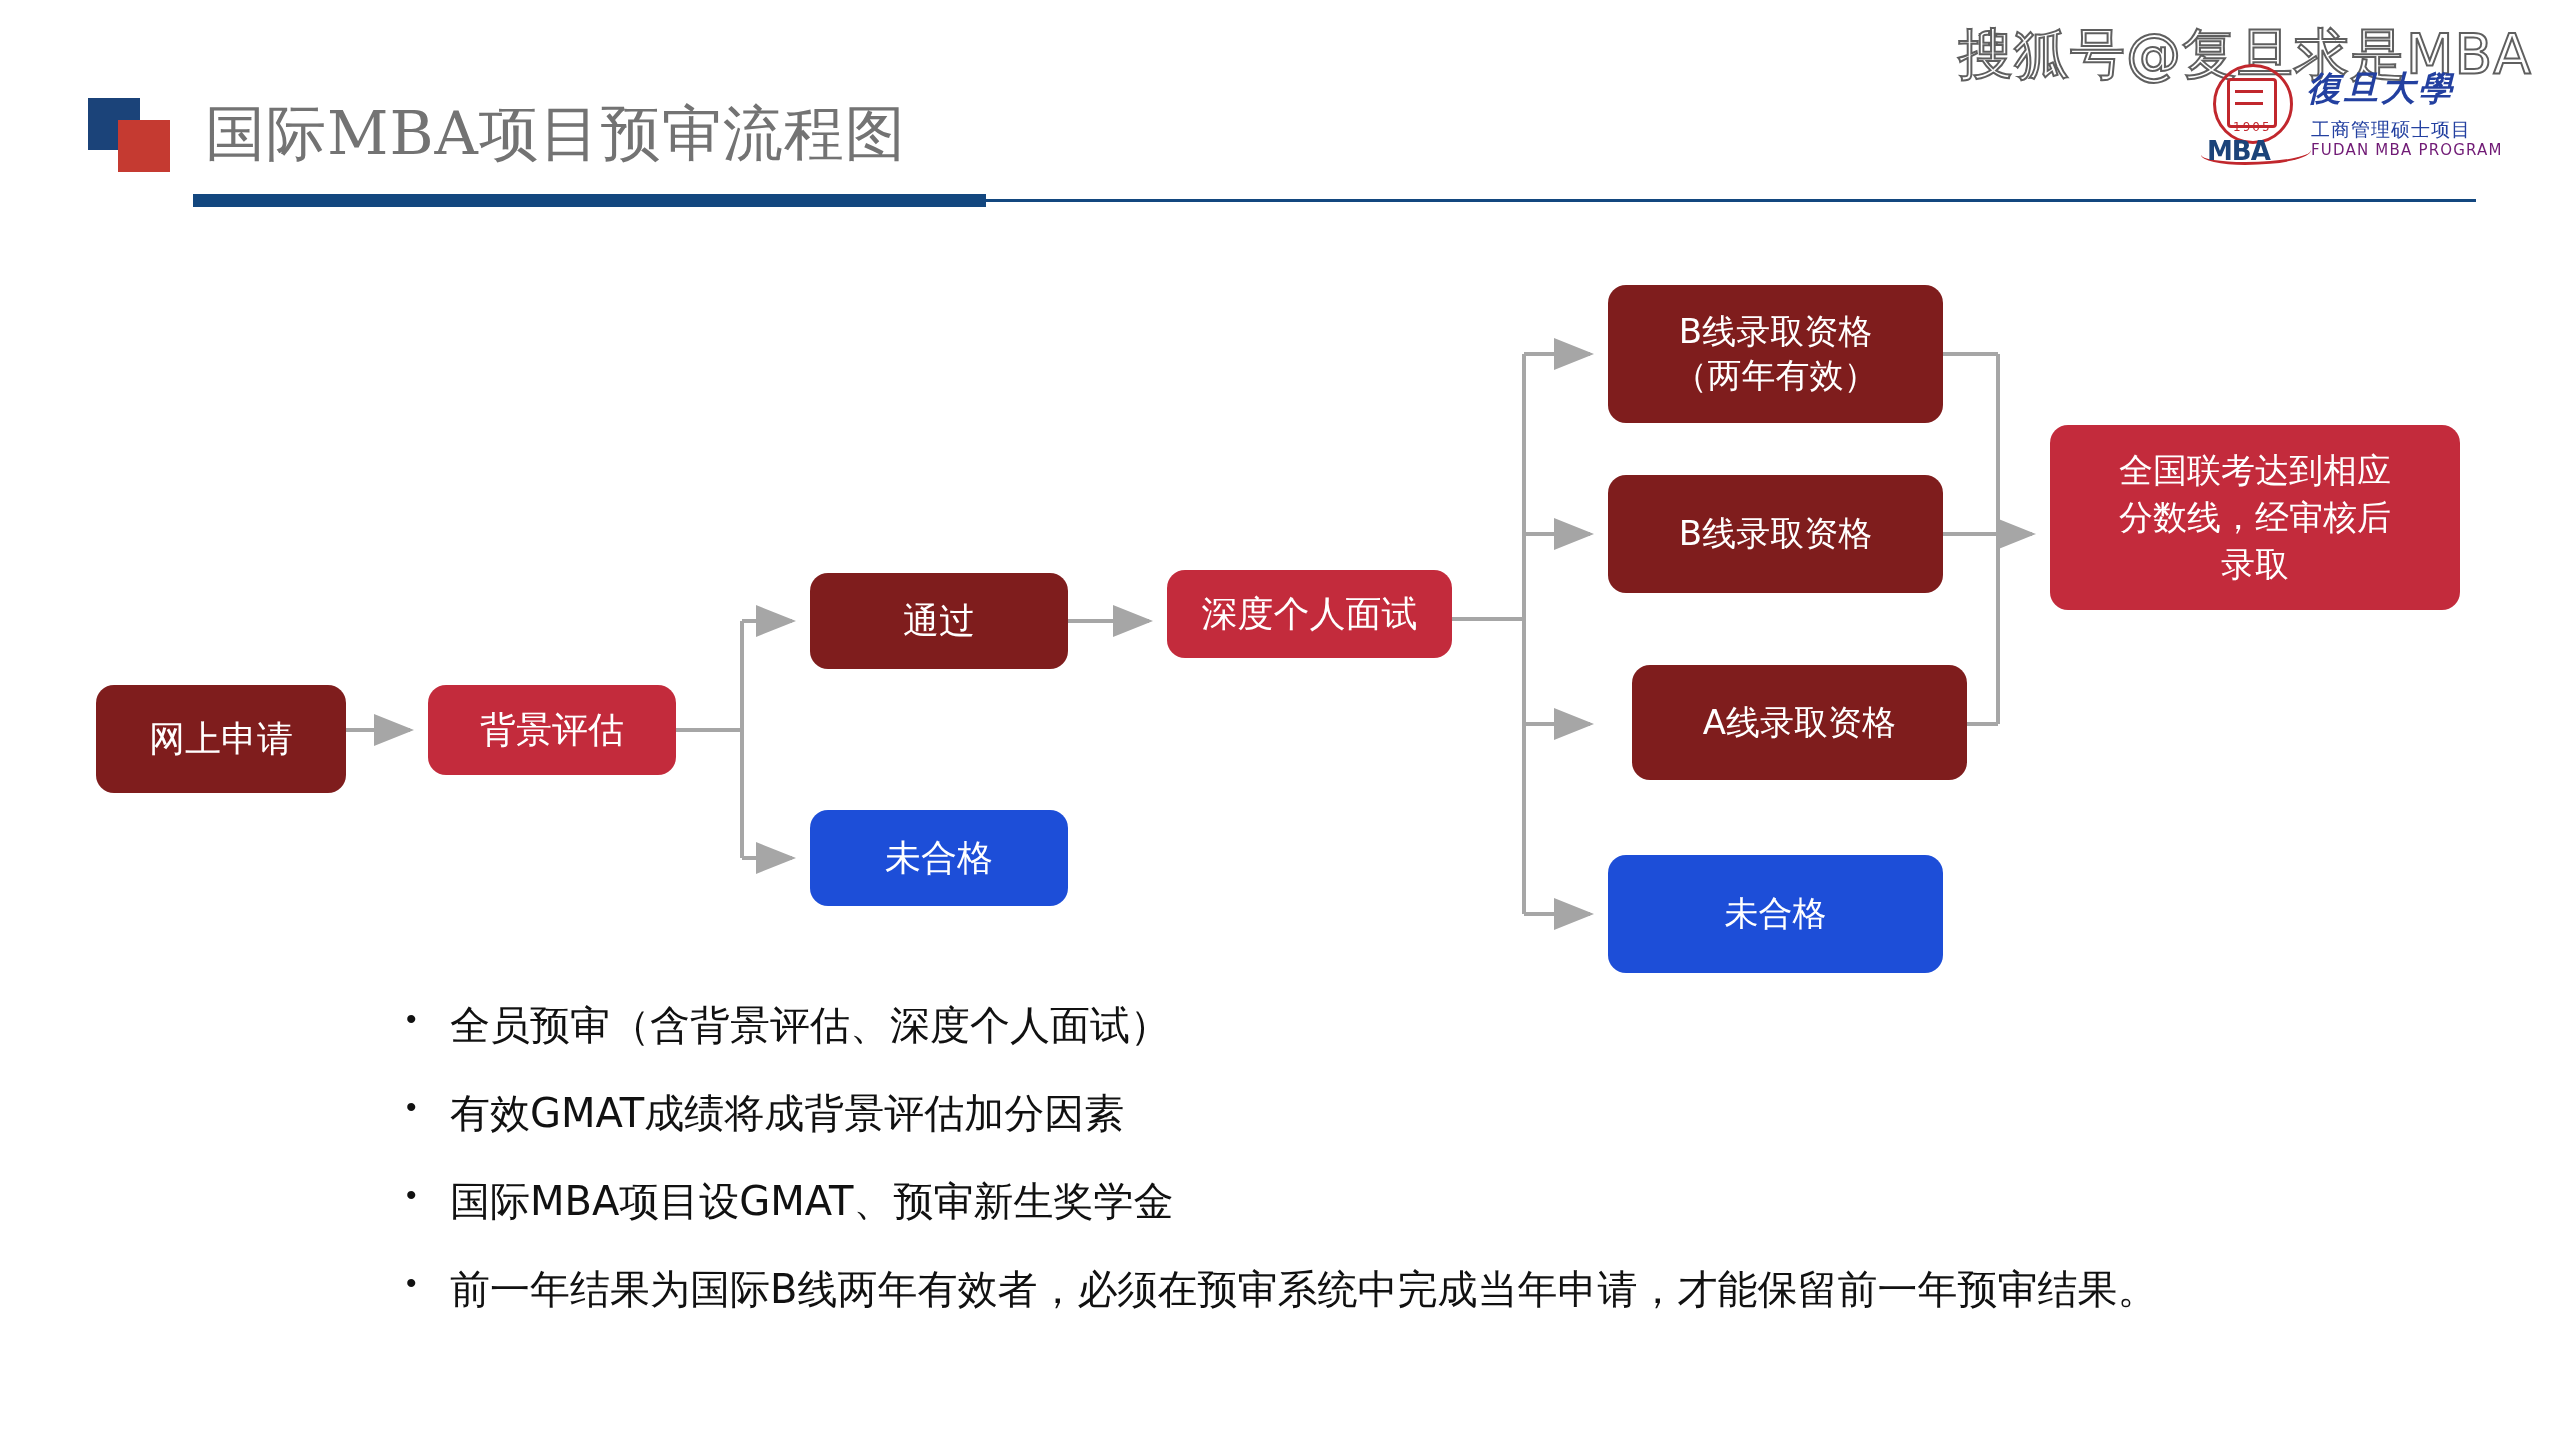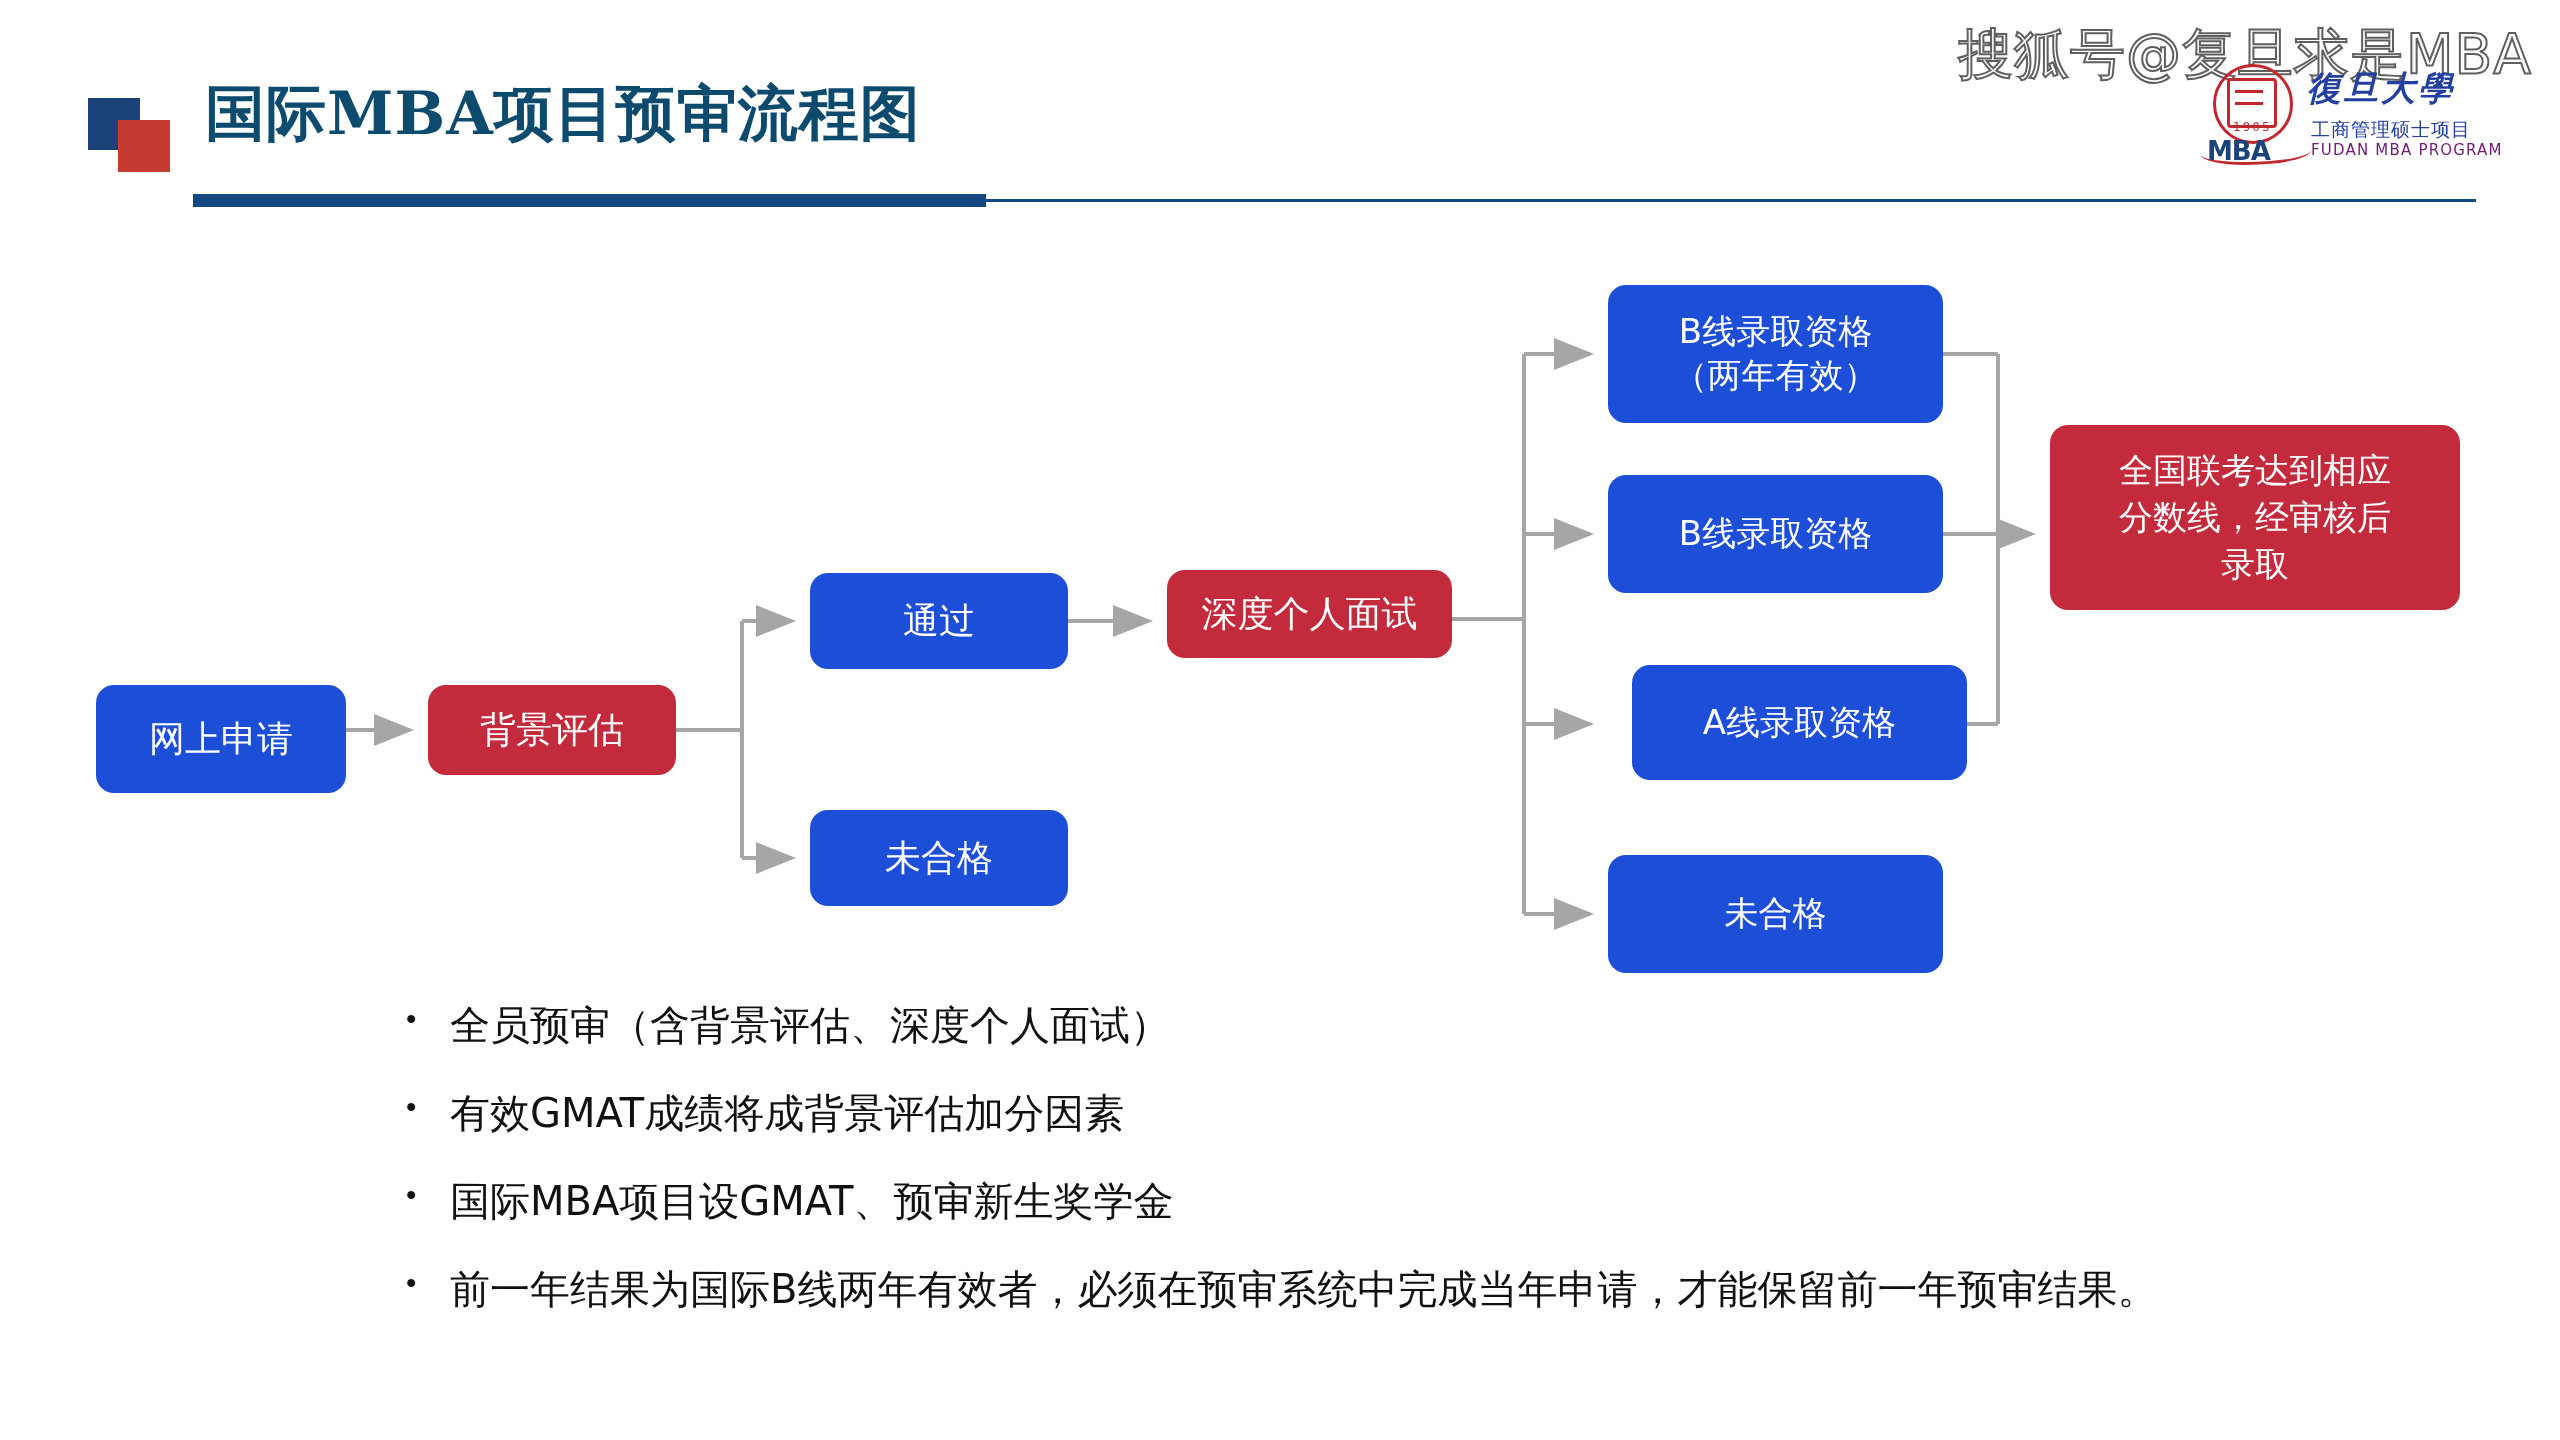--- a/index.html
+++ b/index.html
@@ -12,22 +12,22 @@
   }
 
   
   .header{position:absolute;left:0;top:0;width:2560px;height:215px;}
 
   .logo-mark{position:absolute;left:88px;top:98px;width:78px;height:74px;}
   .logo-sq-blue{position:absolute;left:0;top:0;width:52px;height:52px;background:#1B4379;}
   .logo-sq-red{position:absolute;left:30px;top:22px;width:52px;height:52px;background:#C53A31;}
 
   .page-title{
-    position:absolute;left:205px;top:74px;
-    font-size:60px;font-weight:bold;color:#0c4a6e;
+    position:absolute;left:205px;top:94px;
+    font-size:60px;font-weight:normal;color:#737373;
     letter-spacing:1px;white-space:nowrap;
     font-family:"DejaVu Serif","Liberation Serif",serif;
   }
 
   .rule-thick{position:absolute;left:193px;top:194px;width:793px;height:13px;background:#13477F;}
   .rule-thin{position:absolute;left:986px;top:199px;width:1490px;height:3px;background:#13477F;}
 
   
   .watermark{
     position:absolute;left:1958px;top:18px;
@@ -60,21 +60,21 @@
     border-radius:18px;
     display:flex;align-items:center;justify-content:center;
     text-align:center;
     color:#ffffff;
     font-size:36px;
     line-height:1.28;
     padding:0 14px;
     box-sizing:border-box;
     font-family:"DejaVu Sans","Liberation Sans",sans-serif;
   }
-  .node.blue{background:#1d4ed8;}
+  .node.blue{background:#7f1d1d;}
   .node.red{background:#C32B3C;}
   .node.gray{background:#1d4ed8;color:#FFFFFF;}
 
   
   #n-apply    {left:96px;  top:685px; width:250px;height:108px;}
   #n-bg       {left:428px; top:685px; width:248px;height:90px;}
   #n-pass     {left:810px; top:573px; width:258px;height:96px;}
   #n-fail1    {left:810px; top:810px; width:258px;height:96px;}
   #n-interview{left:1167px;top:570px; width:285px;height:88px;}
   #n-b2yr     {left:1608px;top:285px; width:335px;height:138px; font-size:34px;}

